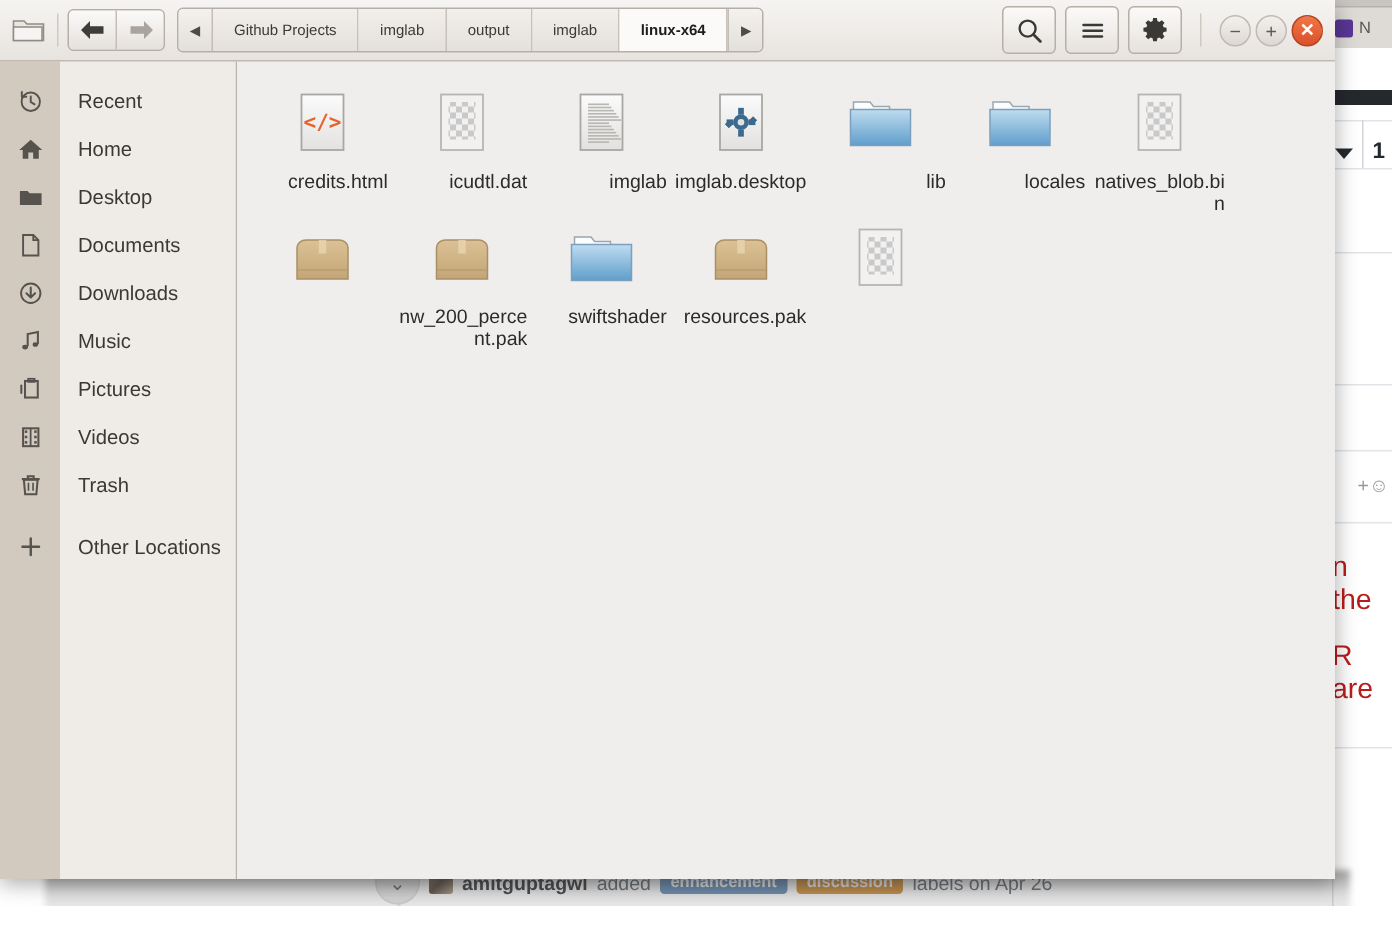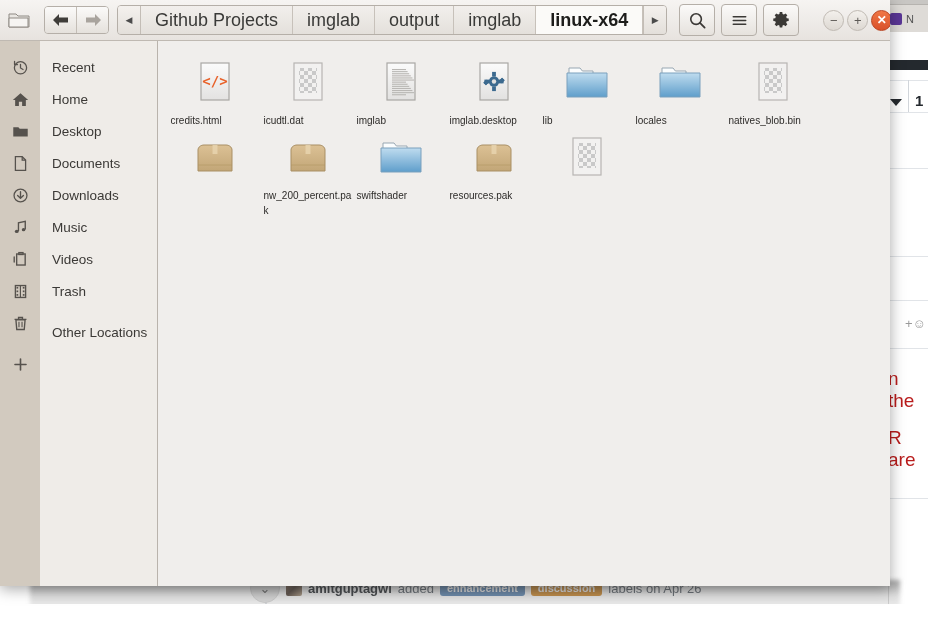--- a/index.html
+++ b/index.html
@@ -116,21 +116,21 @@
   }
   .tab-arrow {
     width: 22px; display: flex; align-items: center; justify-content: center;
     background: linear-gradient(to bottom, #f4f1ee, #e3dfda);
     color: #4b4b4b; font-size: 9px;
   }
   .tab-arrow.right { border-left: 1px solid #c3bdb6; }
   .tab-arrow.left { border-right: 1px solid #c3bdb6; }
   .tab {
     display: flex; align-items: center; justify-content: center;
-    padding: 0 14px; font-size: 18px; color: #3a3a38;
+    padding: 0 14px; font-size: 10px; color: #3a3a38;
     background: linear-gradient(to bottom, #f2efec, #e4e0db);
     border-right: 1px solid #c7c1ba;
     white-space: nowrap;
   }
   .tab:last-of-type { border-right: none; }
   .tab.active {
     background: #fbfaf8; font-weight: bold; color: #1d1d1b;
   }
 
   .hdr-spacer { flex: 1 1 auto; }
@@ -190,22 +190,22 @@
     grid-template-columns: repeat(auto-fill, 93px);
     gap: 2px 0;
     align-content: start;
   }
   .file-cell {
     width: 93px; display: flex; flex-direction: column;
     align-items: center; padding-top: 4px;
   }
   .file-ico { width: 48px; height: 48px; flex: none; }
   .file-name {
-    margin-top: 6px; font-size: 10px; color: #2d2b29;
-    text-align: left; line-height: 15px; width: 88px;
+    margin-top: 6px; font-size: 13px; color: #2d2b29;
+    text-align: right; line-height: 15px; width: 88px;
     word-break: break-word;
   }
 </style>
 </head>
 <body>
 
 <div id="root">
 
   <div class="bg-layer">
     <div class="bg-browser-chrome"></div>
@@ -395,20 +395,21 @@
           </div>
         </div>
 
         <div class="side-listcol">
           <div class="side-label">Recent</div>
           <div class="side-label">Home</div>
           <div class="side-label">Desktop</div>
           <div class="side-label">Documents</div>
           <div class="side-label">Downloads</div>
           <div class="side-label">Music</div>
+          <div class="side-label">Pictures</div>
           <div class="side-label">Videos</div>
           <div class="side-label">Trash</div>
           <div class="side-gap"></div>
           <div class="side-label">Other Locations</div>
         </div>
       </div>
 
       <div class="fm-main">
         <div class="file-grid" id="file-grid">
             <div class="file-cell">

